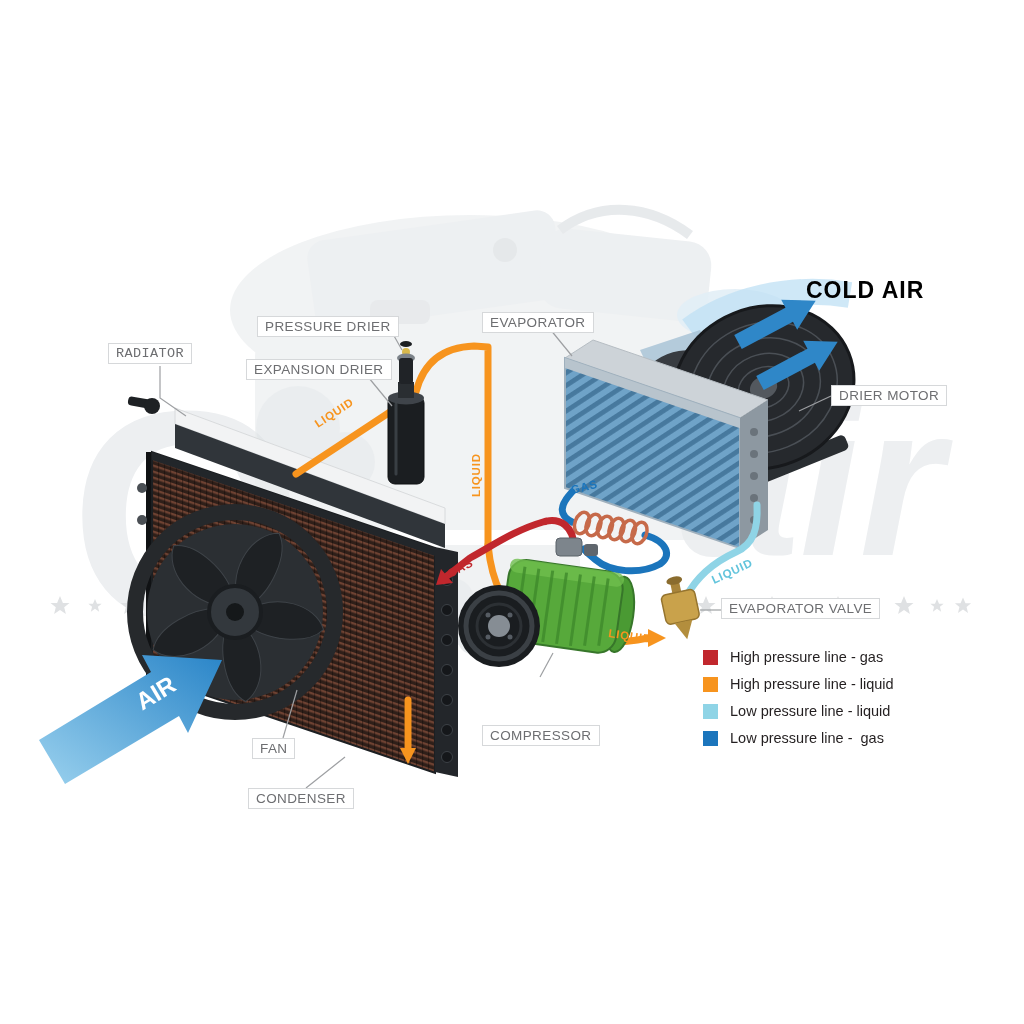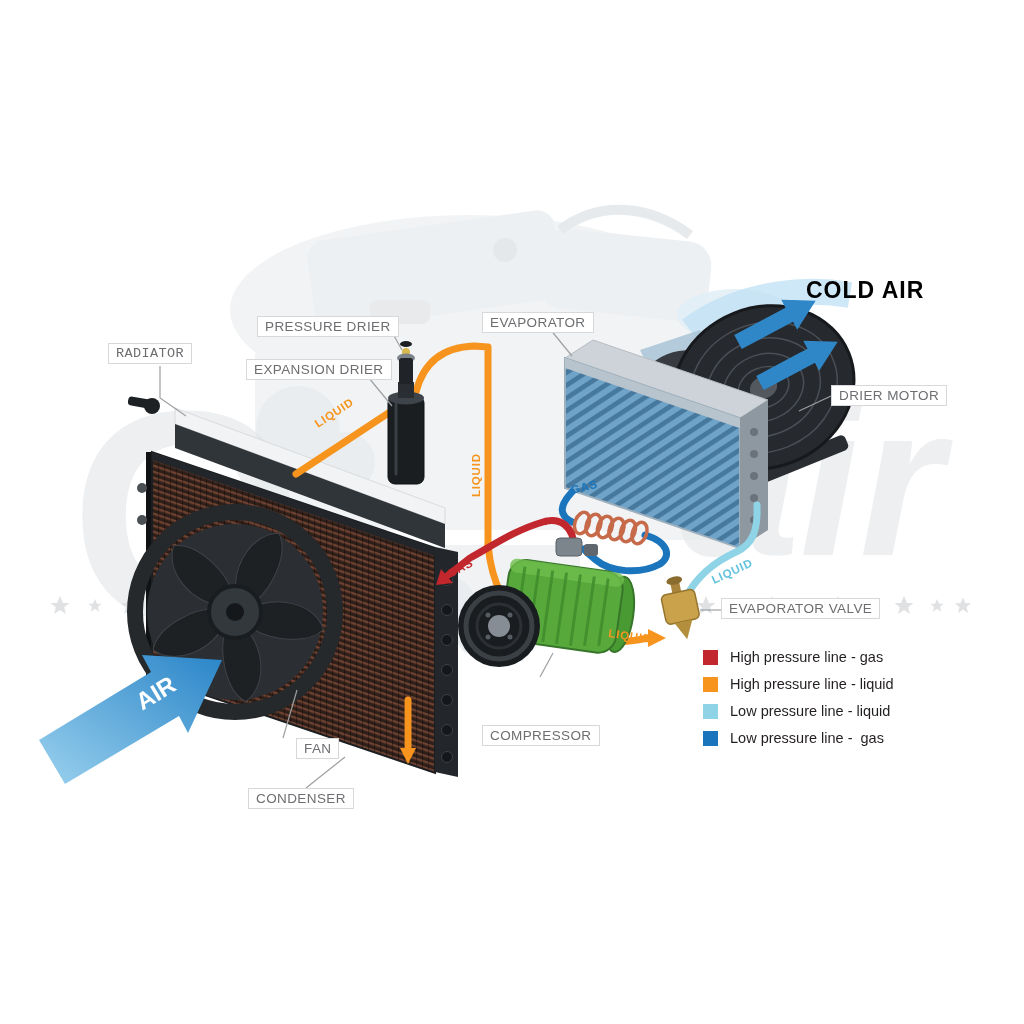--- a/index.html
+++ b/index.html
@@ -254,21 +254,21 @@
   </g>
 </svg>
 
 <div class="comp-label" style="left:108px;top:343px;font-family:Liberation Mono, monospace;">RADIATOR</div>
 <div class="comp-label" style="left:257px;top:316px;">PRESSURE DRIER</div>
 <div class="comp-label" style="left:246px;top:359px;">EXPANSION DRIER</div>
 <div class="comp-label" style="left:482px;top:312px;">EVAPORATOR</div>
 <div class="comp-label" style="left:831px;top:385px;">DRIER MOTOR</div>
 <div class="comp-label" style="left:721px;top:598px;">EVAPORATOR VALVE</div>
 <div class="comp-label" style="left:482px;top:677px;margin-top:48px;">COMPRESSOR</div>
-<div class="comp-label" style="left:252px;top:738px;margin-left:44px;">FAN</div>
+<div class="comp-label" style="left:252px;top:738px;">FAN</div>
 <div class="comp-label" style="left:248px;top:788px;text-align:right;">CONDENSER</div>
 
 <div class="cold-air">COLD AIR</div>
 
 <div class="legend">
   <div class="legend-row">
     <svg width="15" height="15">
         <rect width="15" height="15" fill="#c1272d"></rect>
       </svg>
     <span class="legend-label">High pressure line - gas</span>

